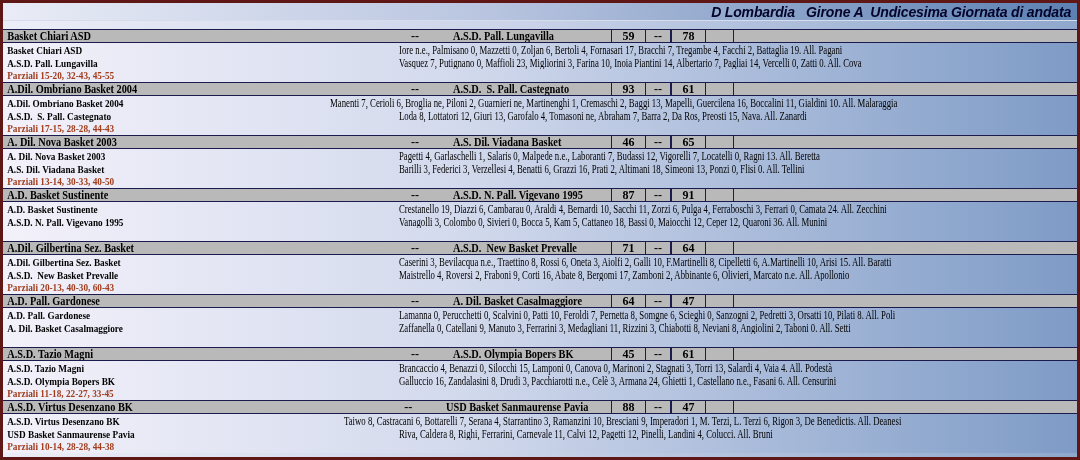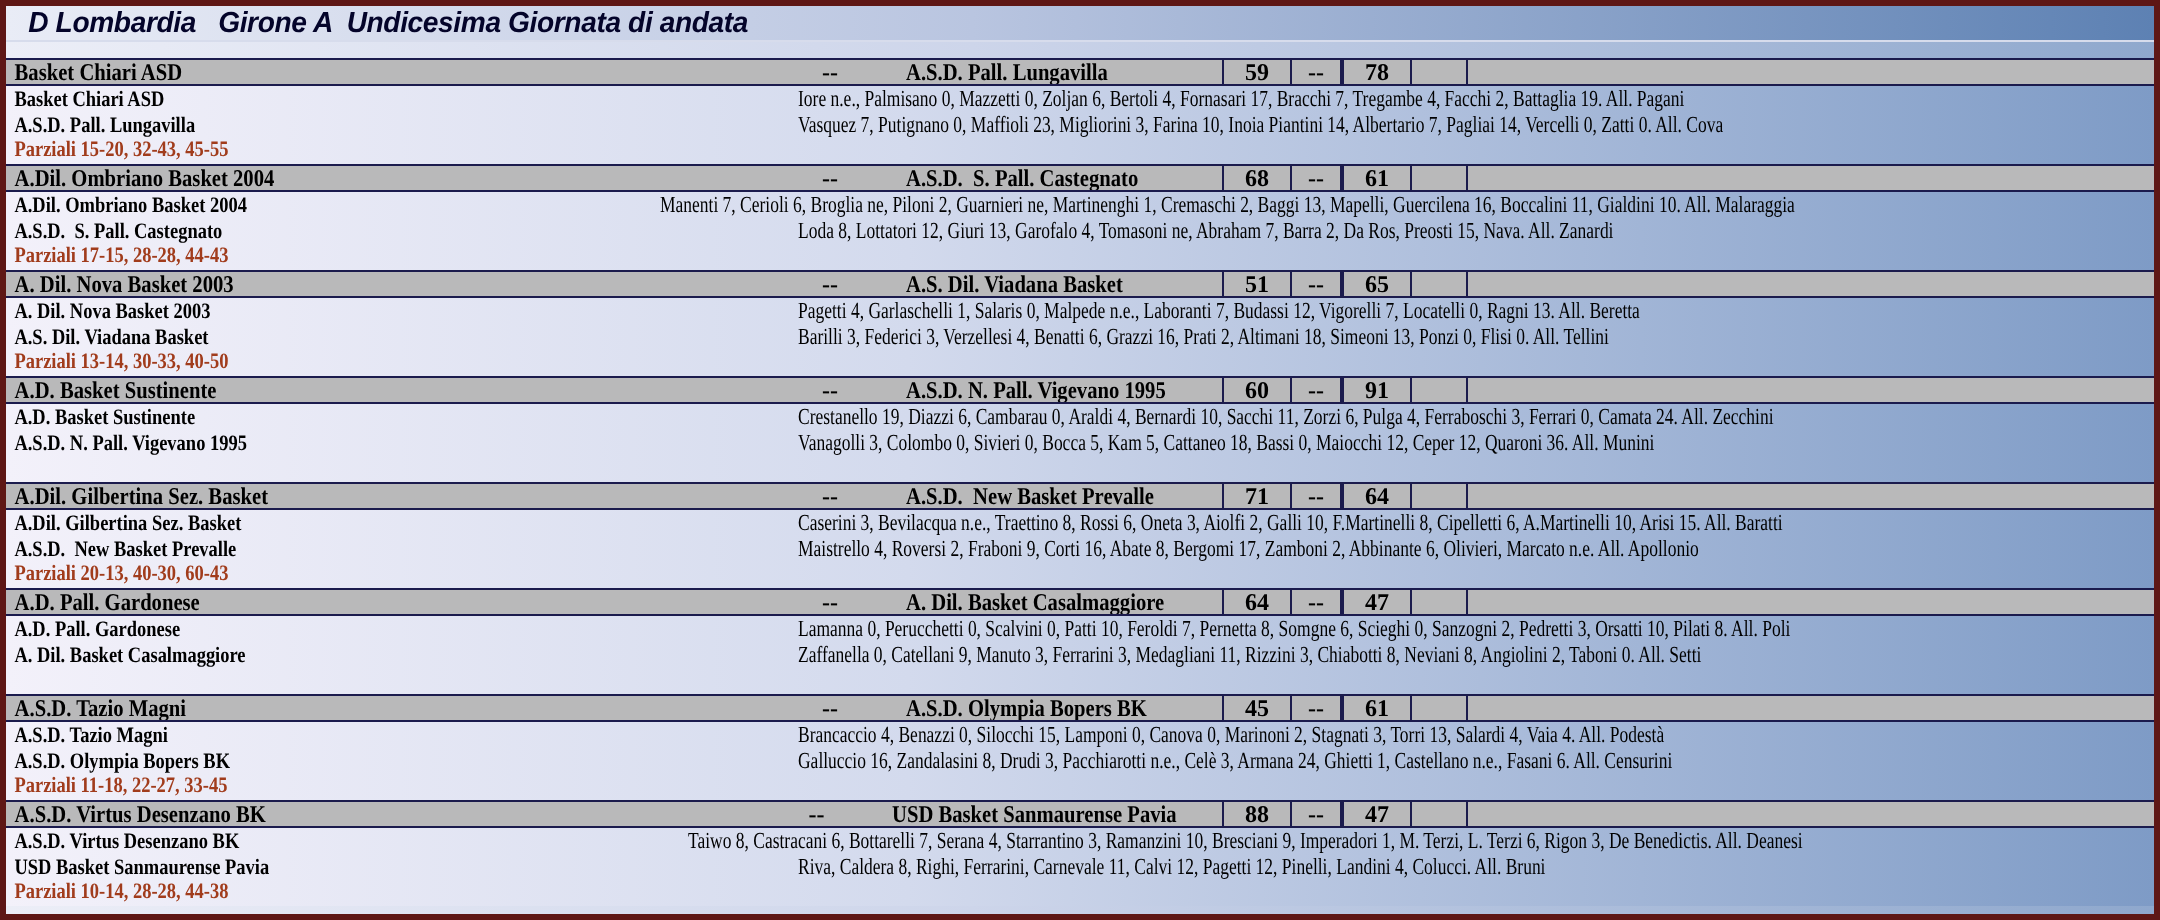--- a/index.html
+++ b/index.html
@@ -10,21 +10,21 @@
     overflow:hidden;
   }
   .sheet{
     position:absolute;left:3px;top:3px;right:3px;bottom:3px;
     background:linear-gradient(to right,#eceef7 0%,#cdd5ea 45%,#8fa8cd 100%);
   }
   
   .title-bar{
     height:17px;
     background:linear-gradient(to right,#e9ecf6 0%,#b9c5e0 45%,#5d81b3 100%);
-    display:flex;align-items:center;justify-content:flex-start;
+    display:flex;align-items:center;justify-content:flex-end;
     padding-right:6px;
     border-bottom:1px solid #d7dcec;
   }
   .title-bar .title{
     font-size:14.5px;font-weight:bold;font-style:italic;
     color:#04042a;white-space:pre;letter-spacing:-0.2px;
     transform:scaleX(0.97);transform-origin:100% 50%;
   }
   .games{margin-top:8px;font-family:Liberation Serif, serif;}
   
@@ -109,21 +109,21 @@
     </div>
   </section>
 
   <section class="game">
     <div class="game-header">
       <div class="header-names">
         <span class="header-home">A.Dil. Ombriano Basket 2004</span>
         <span class="header-sep">--</span>
         <span class="header-away">A.S.D.  S. Pall. Castegnato</span>
       </div>
-      <div class="score-cell">68</div>
+      <div class="score-cell">93</div>
       <div class="score-cell score-dash">--</div>
       <div class="score-cell">61</div>
       <div class="score-stub"></div>
       <div class="header-fill"></div>
     </div>
     <div class="game-detail">
       <div class="detail-line">
         <span class="detail-team">A.Dil. Ombriano Basket 2004</span>
         <span class="detail-scorers">Manenti 7, Cerioli 6, Broglia ne, Piloni 2, Guarnieri ne, Martinenghi 1, Cremaschi 2, Baggi 13, Mapelli, Guercilena 16, Boccalini 11, Gialdini 10. All. Malaraggia</span>
       </div>
@@ -137,21 +137,21 @@
     </div>
   </section>
 
   <section class="game">
     <div class="game-header">
       <div class="header-names">
         <span class="header-home">A. Dil. Nova Basket 2003</span>
         <span class="header-sep">--</span>
         <span class="header-away">A.S. Dil. Viadana Basket</span>
       </div>
-      <div class="score-cell">51</div>
+      <div class="score-cell">46</div>
       <div class="score-cell score-dash">--</div>
       <div class="score-cell">65</div>
       <div class="score-stub"></div>
       <div class="header-fill"></div>
     </div>
     <div class="game-detail">
       <div class="detail-line">
         <span class="detail-team">A. Dil. Nova Basket 2003</span>
         <span class="detail-scorers">Pagetti 4, Garlaschelli 1, Salaris 0, Malpede n.e., Laboranti 7, Budassi 12, Vigorelli 7, Locatelli 0, Ragni 13. All. Beretta</span>
       </div>
@@ -165,21 +165,21 @@
     </div>
   </section>
 
   <section class="game">
     <div class="game-header">
       <div class="header-names">
         <span class="header-home">A.D. Basket Sustinente</span>
         <span class="header-sep">--</span>
         <span class="header-away">A.S.D. N. Pall. Vigevano 1995</span>
       </div>
-      <div class="score-cell">60</div>
+      <div class="score-cell">87</div>
       <div class="score-cell score-dash">--</div>
       <div class="score-cell">91</div>
       <div class="score-stub"></div>
       <div class="header-fill"></div>
     </div>
     <div class="game-detail">
       <div class="detail-line">
         <span class="detail-team">A.D. Basket Sustinente</span>
         <span class="detail-scorers">Crestanello 19, Diazzi 6, Cambarau 0, Araldi 4, Bernardi 10, Sacchi 11, Zorzi 6, Pulga 4, Ferraboschi 3, Ferrari 0, Camata 24. All. Zecchini</span>
       </div>

